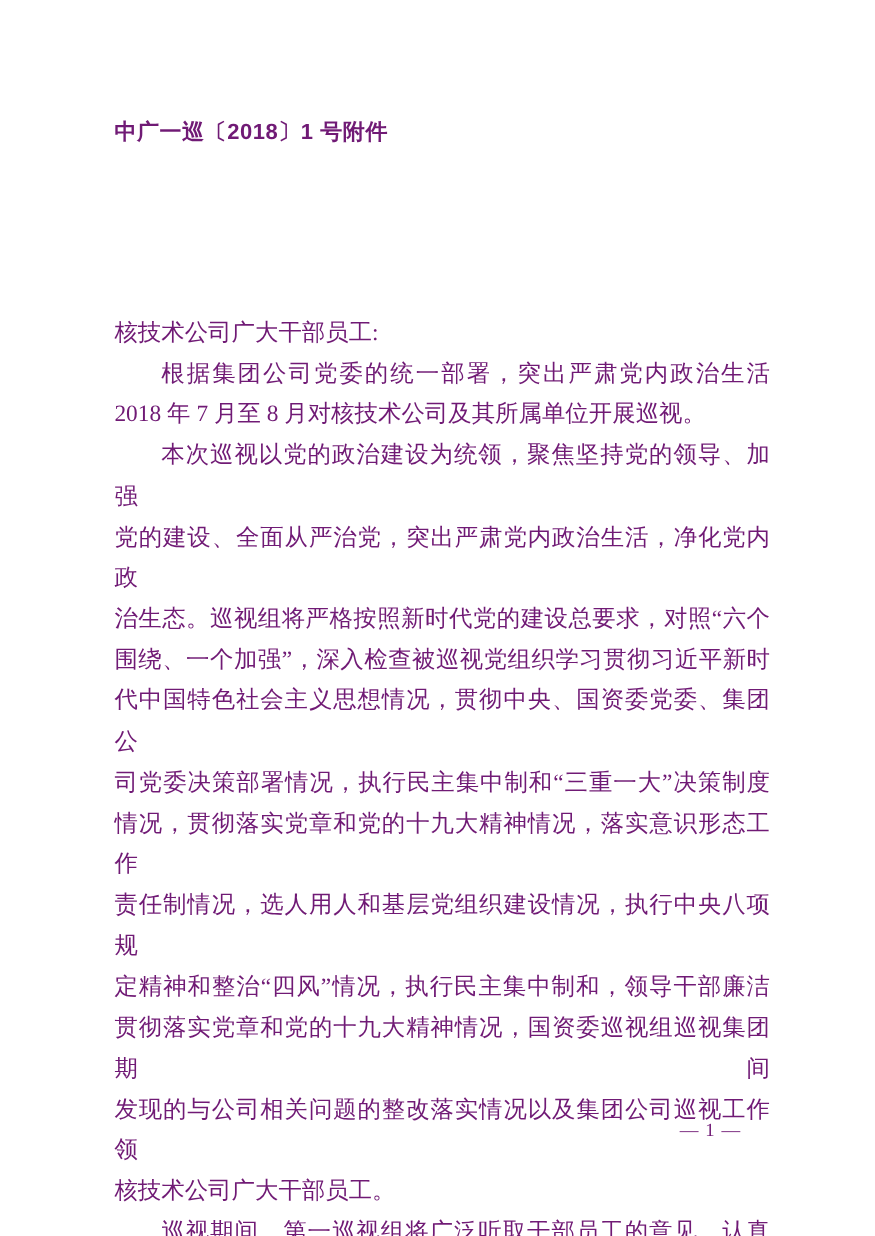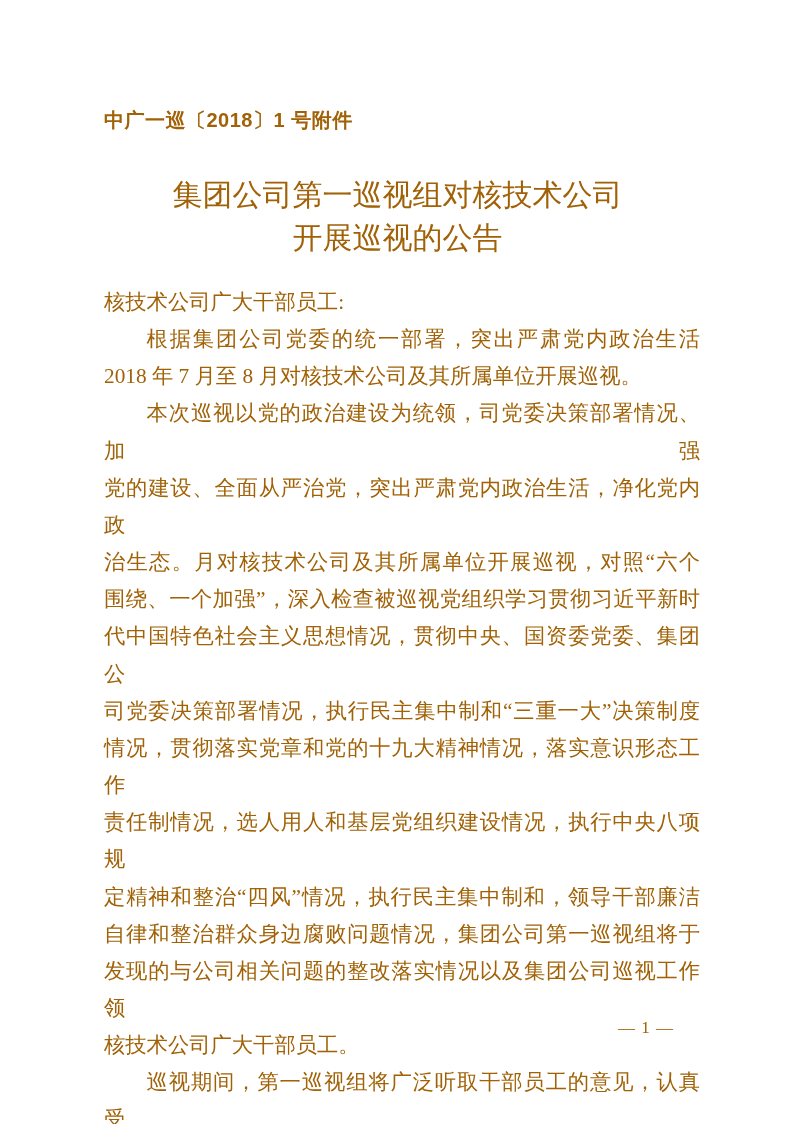--- a/index.html
+++ b/index.html
@@ -5,21 +5,21 @@
     html, body {
       margin: 0;
       padding: 0;
       background: #ffffff;
     }
     .page {
       position: relative;
       width: 795px;
       height: 1124px;
       background: #ffffff;
-      color: #a16207;
+      color: #701a75;
       overflow: hidden;
     }
     .doc-number {
       position: absolute;
       left: 104px;
       top: 107px;
       font-family: "Liberation Sans", sans-serif;
       font-weight: bold;
       font-size: 20px;
       line-height: 26px;
@@ -72,39 +72,35 @@
       white-space: nowrap;
     }
   </style>
 </head>
 <body>
 
 <div class="page">
 
   <div class="doc-number">中广一巡〔2018〕1 号附件</div>
 
-  <div class="title">
-    <div class="title-line">集团公司第一巡视组对核技术公司</div>
-    <div class="title-line">开展巡视的公告</div>
-  </div>
 
   <div class="body">
       <div class="line">核技术公司广大干部员工:</div>
       <div class="line indent fill">根据集团公司党委的统一部署，突出严肃党内政治生活</div>
       <div class="line">2018 年 7 月至 8 月对核技术公司及其所属单位开展巡视。</div>
-      <div class="line indent fill">本次巡视以党的政治建设为统领，司党委决策部署情况、加强</div>
+      <div class="line indent fill">本次巡视以党的政治建设为统领，聚焦坚持党的领导、加强</div>
       <div class="line fill">党的建设、全面从严治党，突出严肃党内政治生活，净化党内政</div>
-      <div class="line fill">治生态。月对核技术公司及其所属单位开展巡视，对照“六个</div>
+      <div class="line fill">治生态。巡视组将严格按照新时代党的建设总要求，对照“六个</div>
       <div class="line fill">围绕、一个加强”，深入检查被巡视党组织学习贯彻习近平新时</div>
       <div class="line fill">代中国特色社会主义思想情况，贯彻中央、国资委党委、集团公</div>
       <div class="line fill">司党委决策部署情况，执行民主集中制和“三重一大”决策制度</div>
       <div class="line fill">情况，贯彻落实党章和党的十九大精神情况，落实意识形态工作</div>
       <div class="line fill">责任制情况，选人用人和基层党组织建设情况，执行中央八项规</div>
       <div class="line fill">定精神和整治“四风”情况，执行民主集中制和，领导干部廉洁</div>
-      <div class="line fill">自律和整治群众身边腐败问题情况，集团公司第一巡视组将于</div>
+      <div class="line fill">贯彻落实党章和党的十九大精神情况，国资委巡视组巡视集团期间</div>
       <div class="line fill">发现的与公司相关问题的整改落实情况以及集团公司巡视工作领</div>
       <div class="line">核技术公司广大干部员工。</div>
       <div class="line indent fill">巡视期间，第一巡视组将广泛听取干部员工的意见，认真受</div>
     </div>
 
   <div class="footer">— 1 —</div>
 
 </div>
 
 </body></html>

